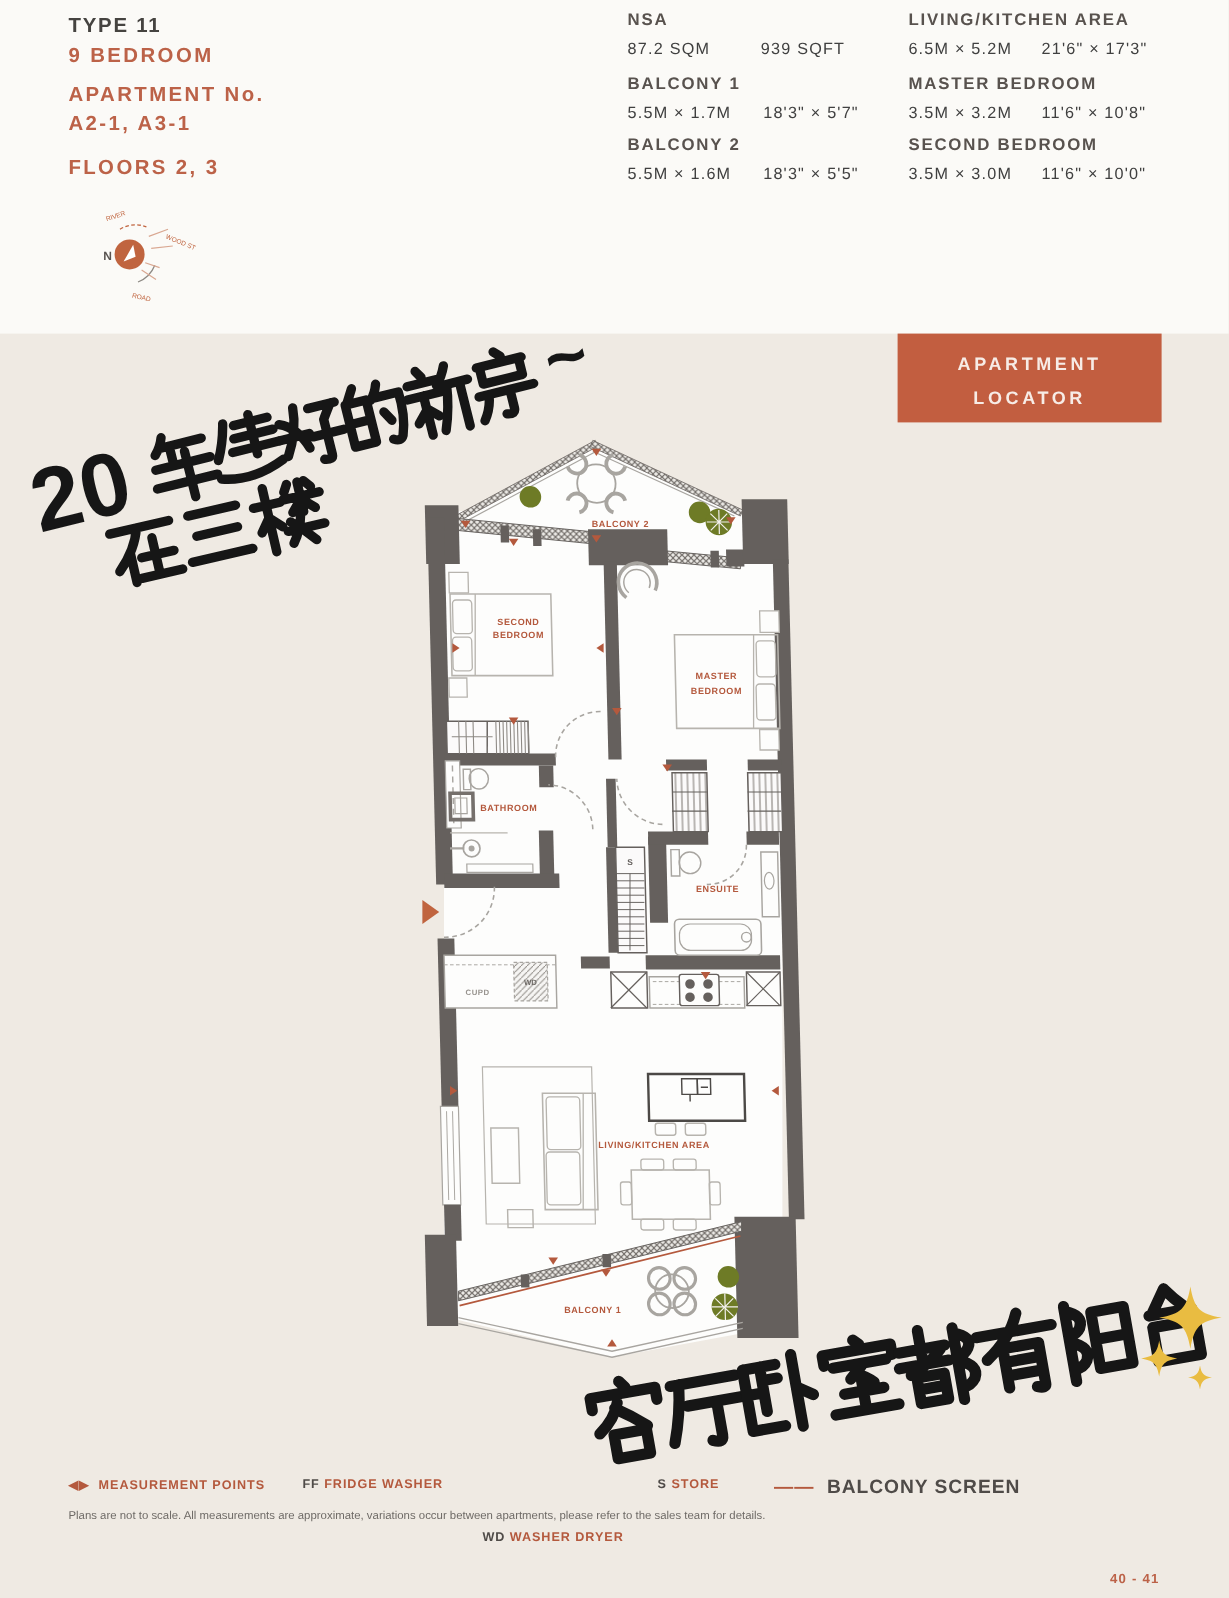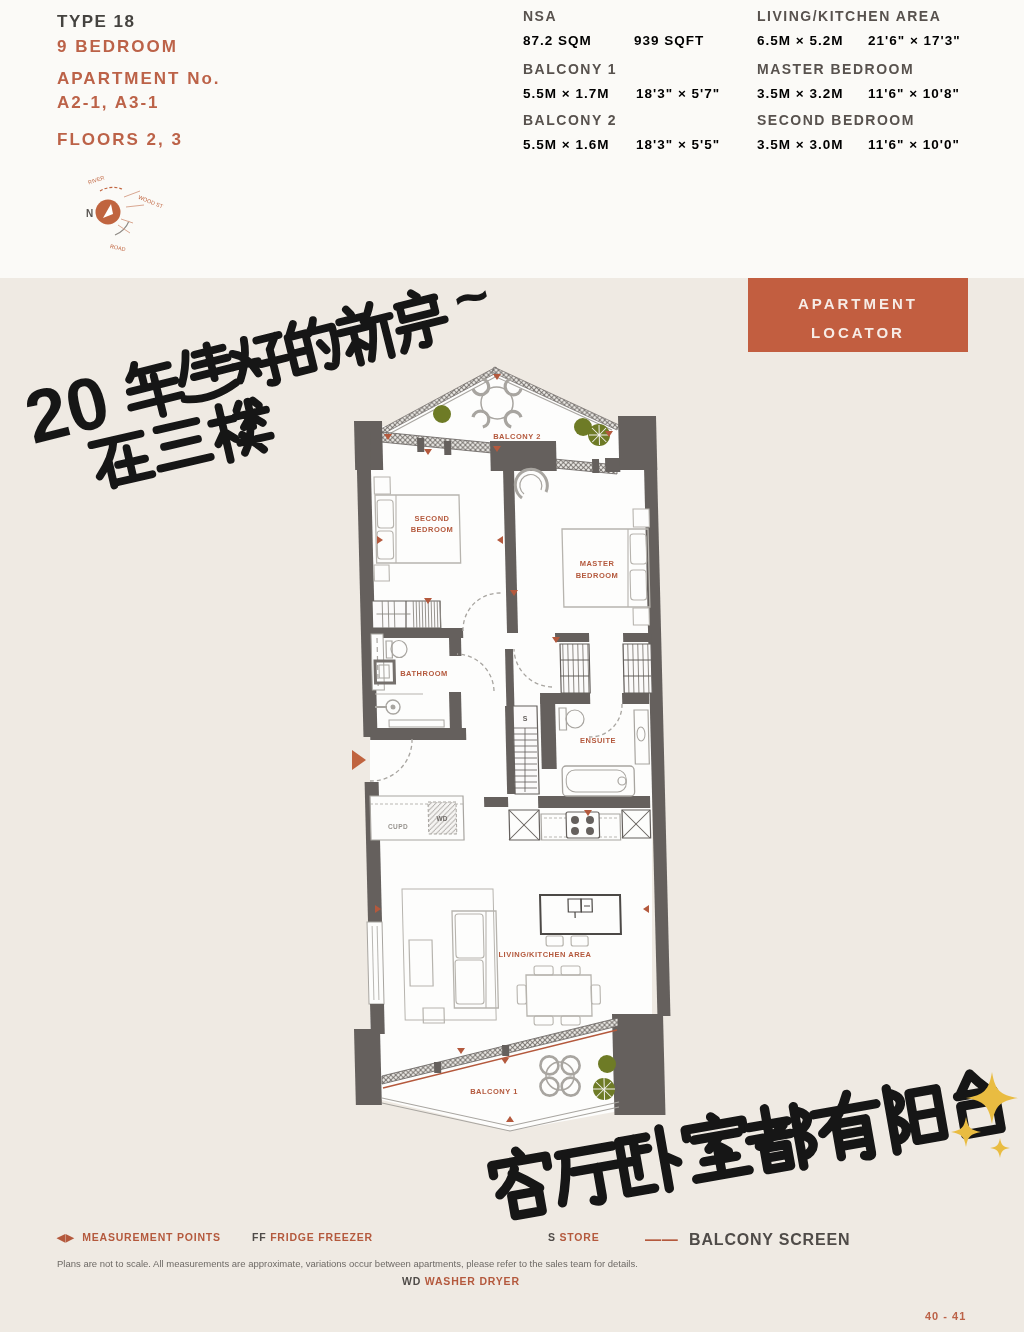--- a/index.html
+++ b/index.html
@@ -1,28 +1,28 @@
 <!DOCTYPE html>
 <html><head>
 <meta charset="utf-8">
 <style>
   html,body{margin:0;padding:0;}
   body{width:1024px;height:1332px;position:relative;overflow:hidden;
        background:#efeae3;font-family:"Liberation Sans",sans-serif;}
   .abs{position:absolute;}
   .hd{color:#58524e;font-weight:bold;letter-spacing:1.5px;font-size:14px;}
   .or{color:#bc6248;}
-  .val{color:#000000;font-weight:bold;letter-spacing:1px;font-size:13.5px;}
+  .val{color:#404040;font-weight:normal;letter-spacing:1px;font-size:13.5px;}
 </style>
 </head>
 <body>
 
 <div class="abs" style="left:0;top:0;width:1024px;height:278px;background:#fbfaf7;"></div>
 
-<div class="abs" style="left:57px;top:12px;font-size:17px;font-weight:bold;letter-spacing:1.5px;color:#454340;">TYPE 18</div>
+<div class="abs" style="left:57px;top:12px;font-size:17px;font-weight:bold;letter-spacing:1.5px;color:#454340;">TYPE 11</div>
 
 <div class="abs or" style="left:57px;top:37px;font-size:17px;font-weight:bold;letter-spacing:2px;">9 BEDROOM</div>
 
 <div class="abs or" style="left:57px;top:69px;font-size:17px;font-weight:bold;letter-spacing:2px;">APARTMENT No.</div>
 
 <div class="abs or" style="left:57px;top:93px;font-size:17px;font-weight:bold;letter-spacing:2px;">A2-1, A3-1</div>
 
 <div class="abs or" style="left:57px;top:130px;font-size:17px;font-weight:bold;letter-spacing:2px;">FLOORS 2, 3</div>
 
 <div class="abs hd" style="left:523px;top:8px;">NSA</div>
@@ -44,21 +44,21 @@
 <div class="abs hd" style="left:757px;top:112px;">SECOND BEDROOM</div>
 <div class="abs val" style="left:757px;top:137px;">3.5M × 3.0M</div>
 <div class="abs val" style="left:868px;top:137px;">11'6" × 10'0"</div>
 
 <div class="abs" style="left:748px;top:278px;width:220px;height:74px;background:#c25e40;color:#f7ece6;
      font-weight:bold;font-size:15px;letter-spacing:3px;text-align:center;line-height:1.9;padding-top:12px;box-sizing:border-box;">APARTMENT<br>LOCATOR</div>
 
 <div class="abs" style="left:57px;top:1231px;font-size:10.5px;font-weight:bold;letter-spacing:0.8px;color:#b4593d;">
 <span style="color:#b4593d;">◀▶</span>&nbsp; MEASUREMENT POINTS</div>
 
-<div class="abs" style="left:252px;top:1231px;font-size:10.5px;font-weight:bold;letter-spacing:0.8px;color:#4f4b48;">FF <span style="color:#b4593d;">FRIDGE FREEZER</span></div>
+<div class="abs" style="left:252px;top:1231px;font-size:10.5px;font-weight:bold;letter-spacing:0.8px;color:#4f4b48;">FF <span style="color:#b4593d;">FRIDGE WASHER</span></div>
 
 <div class="abs" style="left:402px;top:1231px;font-size:10.5px;font-weight:bold;letter-spacing:0.8px;color:#4f4b48;margin-top:44px;">WD <span style="color:#b4593d;">WASHER DRYER</span></div>
 
 <div class="abs" style="left:548px;top:1231px;font-size:10.5px;font-weight:bold;letter-spacing:0.8px;color:#4f4b48;">S <span style="color:#b4593d;">STORE</span></div>
 
 <div class="abs" style="left:645px;top:1231px;font-size:16px;font-weight:bold;letter-spacing:0.8px;color:#4f4b48;"><span style="color:#b4593d;">——</span>&nbsp; BALCONY SCREEN</div>
 
 <div class="abs" style="left:57px;top:1258px;font-size:9.5px;color:#6e6a66;">Plans are not to scale. All measurements are approximate, variations occur between apartments, please refer to the sales team for details.</div>
 
 <div class="abs" style="left:925px;top:1310px;font-size:11px;font-weight:bold;letter-spacing:1px;color:#bc6248;">40 - 41</div>

